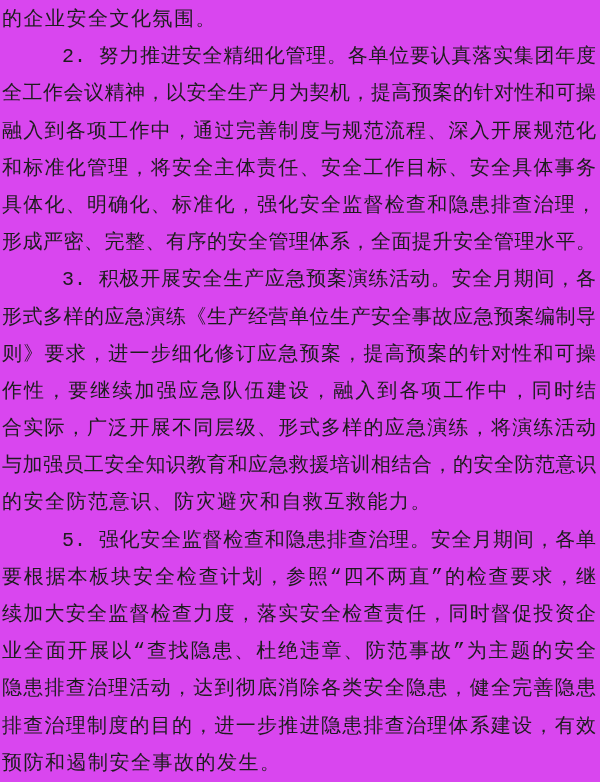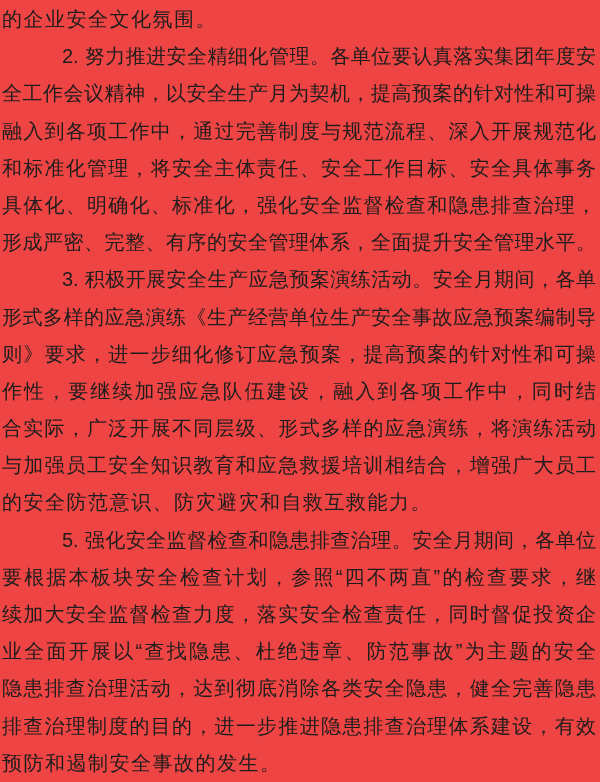--- a/index.html
+++ b/index.html
@@ -10,22 +10,22 @@
   body {
     width: 600px;
     height: 782px;
     overflow: hidden;
   }
   .doc-page {
     box-sizing: border-box;
     width: 600px;
     height: 782px;
     padding: 1px 4px 0 2px;
-    background: #ef4444;
-    font-family: Liberation Sans, sans-serif;
+    background: #d946ef;
+    font-family: Liberation Mono, monospace;
     font-size: 20px;
     line-height: 37.2px;
     color: #1d1d1d;
   }
   .text-line {
     text-align: justify;
     text-align-last: left;
     white-space: normal;
     height: 37.2px;
     overflow: hidden;
@@ -50,21 +50,21 @@
       <div class="text-line stretch">全工作会议精神，以安全生产月为契机，提高预案的针对性和可操</div>
       <div class="text-line stretch">融入到各项工作中，通过完善制度与规范流程、深入开展规范化</div>
       <div class="text-line stretch">和标准化管理，将安全主体责任、安全工作目标、安全具体事务</div>
       <div class="text-line stretch">具体化、明确化、标准化，强化安全监督检查和隐患排查治理，</div>
       <div class="text-line stretch">形成严密、完整、有序的安全管理体系，全面提升安全管理水平。</div>
       <div class="text-line indent stretch">3. 积极开展安全生产应急预案演练活动。安全月期间，各单</div>
       <div class="text-line stretch">形式多样的应急演练《生产经营单位生产安全事故应急预案编制导</div>
       <div class="text-line stretch">则》要求，进一步细化修订应急预案，提高预案的针对性和可操</div>
       <div class="text-line stretch">作性，要继续加强应急队伍建设，融入到各项工作中，同时结</div>
       <div class="text-line stretch">合实际，广泛开展不同层级、形式多样的应急演练，将演练活动</div>
-      <div class="text-line stretch">与加强员工安全知识教育和应急救援培训相结合，增强广大员工</div>
+      <div class="text-line stretch">与加强员工安全知识教育和应急救援培训相结合，的安全防范意识</div>
       <div class="text-line short">的安全防范意识、防灾避灾和自救互救能力。</div>
       <div class="text-line indent stretch">5. 强化安全监督检查和隐患排查治理。安全月期间，各单位</div>
       <div class="text-line stretch">要根据本板块安全检查计划，参照“四不两直”的检查要求，继</div>
       <div class="text-line stretch">续加大安全监督检查力度，落实安全检查责任，同时督促投资企</div>
       <div class="text-line stretch">业全面开展以“查找隐患、杜绝违章、防范事故”为主题的安全</div>
       <div class="text-line stretch">隐患排查治理活动，达到彻底消除各类安全隐患，健全完善隐患</div>
       <div class="text-line stretch">排查治理制度的目的，进一步推进隐患排查治理体系建设，有效</div>
       <div class="text-line short">预防和遏制安全事故的发生。</div>
     </div>
 </div>

